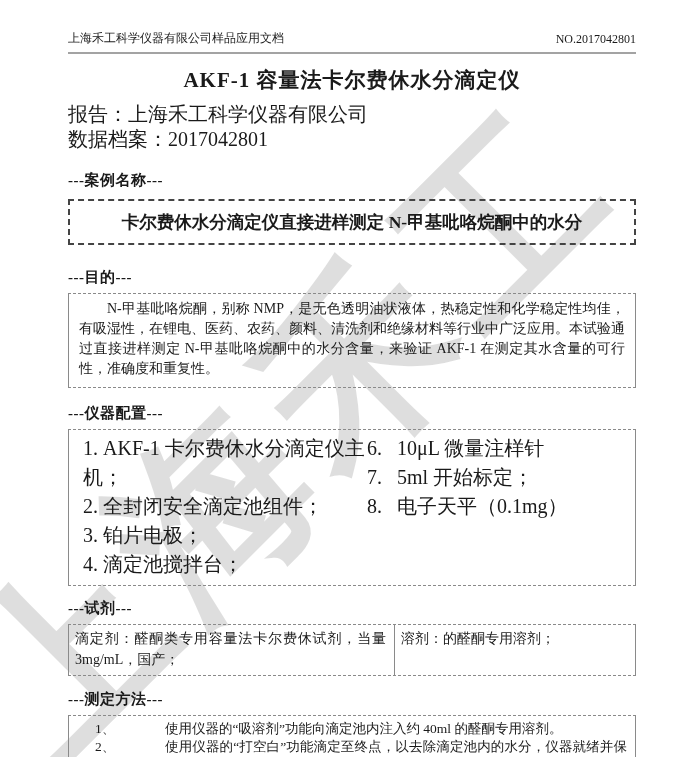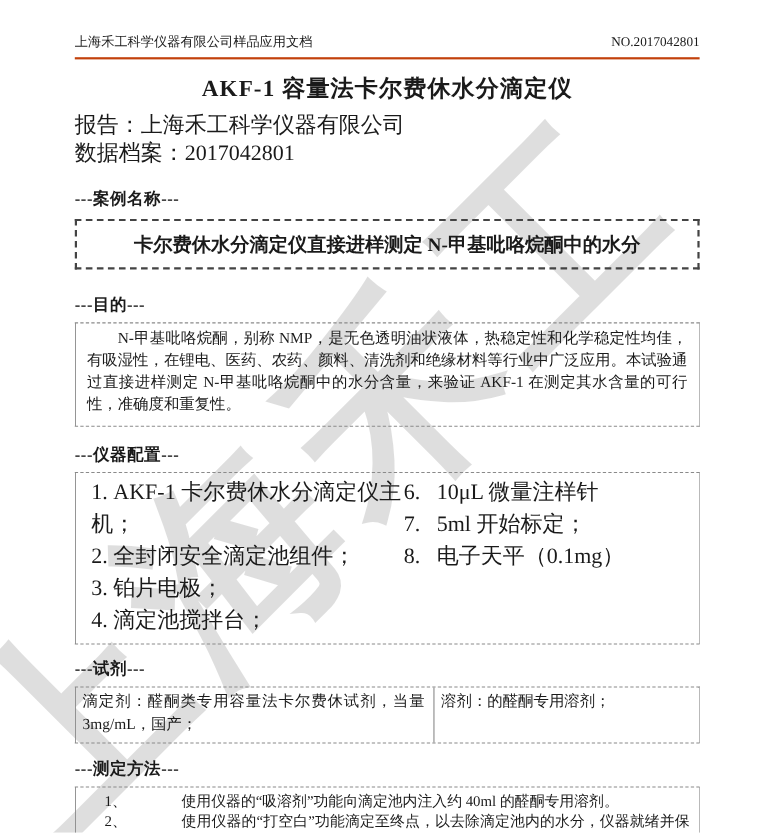--- a/index.html
+++ b/index.html
@@ -26,24 +26,24 @@
     transform:rotate(-45deg);
     transform-origin:0 100%;
     pointer-events:none;
     z-index:0;
   }
   .content { position:relative; z-index:1; }
 
   .doc-header {
     display:flex;
     justify-content:space-between;
-    align-items:center;
+    align-items:flex-end;
     font-size:12px;
     padding-bottom:5px;
-    border-bottom:2px solid #c2410c;
+    border-bottom:2px solid #a3a3a3;
   }
   h1.doc-title {
     margin-top:12px;
     text-align:center;
     font-size:21px;
     font-weight:bold;
     letter-spacing:1px;
   }
   .meta {
     margin-top:8px;

